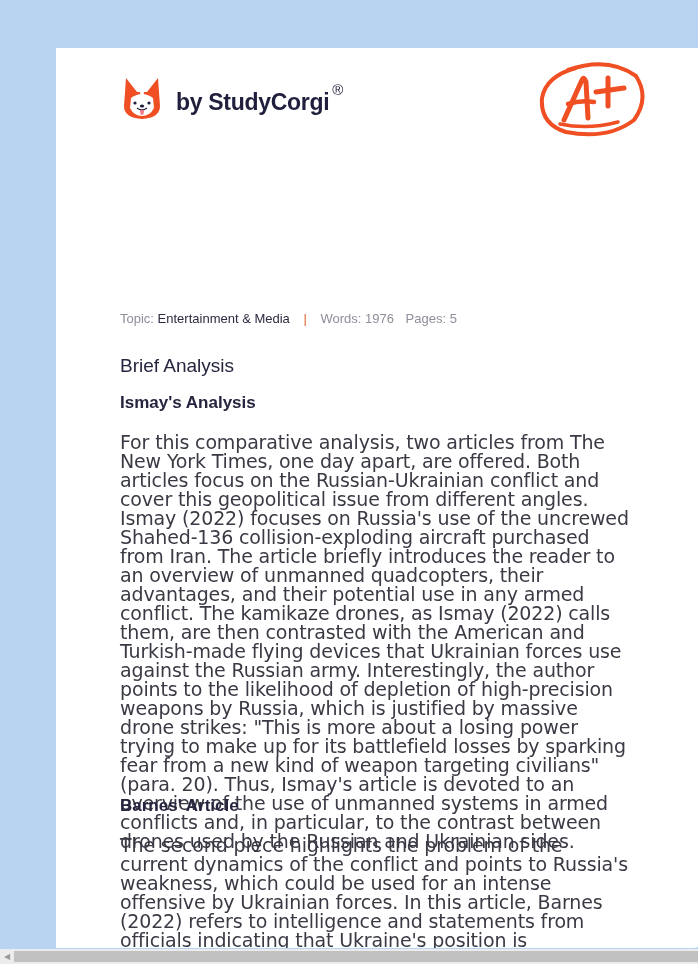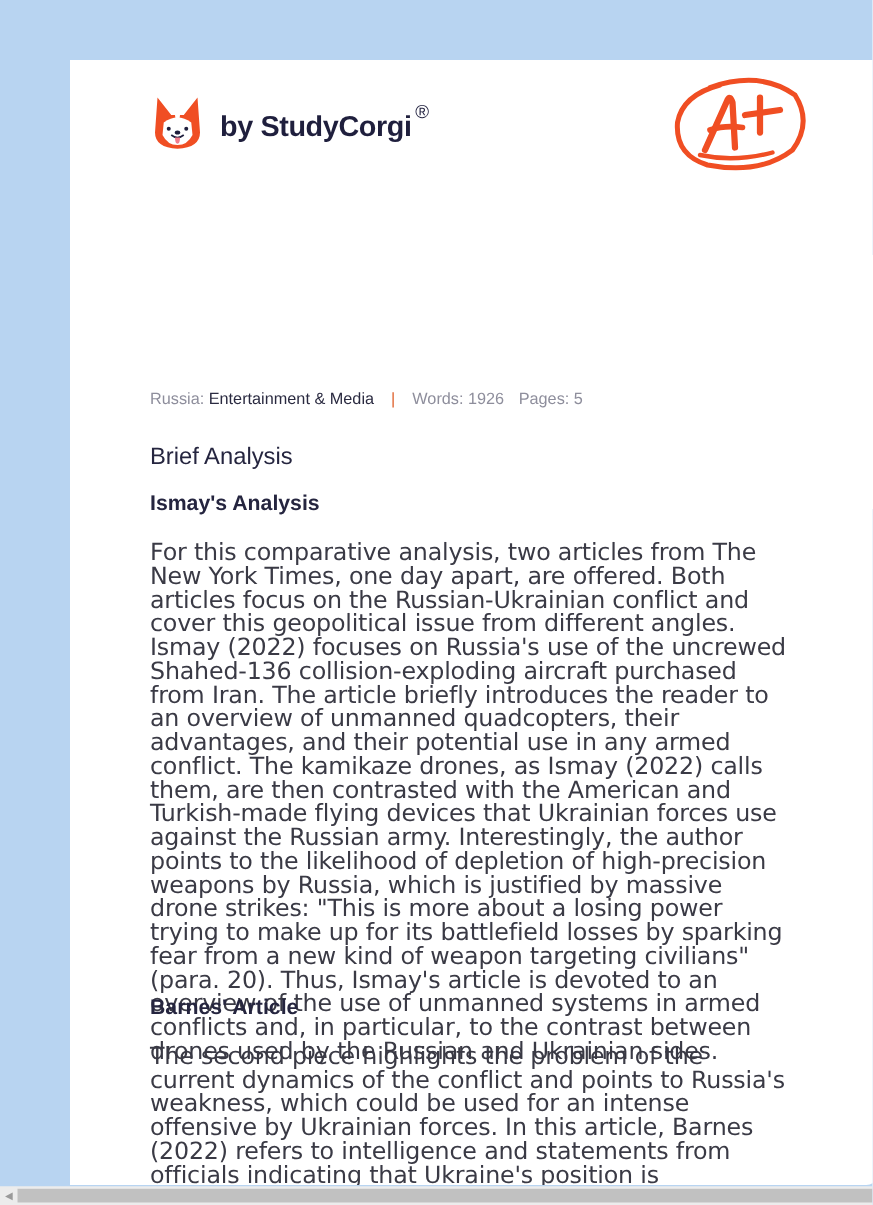--- a/index.html
+++ b/index.html
@@ -79,24 +79,24 @@
     <path d="M30 12 Q70 -2 98 18 Q112 40 96 62 Q70 82 28 74 Q2 66 4 40 Q8 18 38 10" stroke="#f04e23" stroke-width="4" fill="none" stroke-linecap="round"></path>
     <path d="M26 62 L44 22 Q46 18 48 24 L50 60" stroke="#f04e23" stroke-width="5" fill="none" stroke-linecap="round" stroke-linejoin="round"></path>
     <path d="M30 46 Q42 42 56 44" stroke="#f04e23" stroke-width="4.5" fill="none" stroke-linecap="round"></path>
     <path d="M70 20 L70 48" stroke="#f04e23" stroke-width="5" stroke-linecap="round"></path>
     <path d="M58 34 L86 30" stroke="#f04e23" stroke-width="5" stroke-linecap="round"></path>
     <path d="M22 66 Q50 72 80 64" stroke="#f04e23" stroke-width="3.5" fill="none" stroke-linecap="round"></path>
   </svg>
 
 
   <div class="meta">
-    <span>Russia:</span>
+    <span>Topic:</span>
     <span class="topic-val">Entertainment &amp; Media</span>
     <span class="sep">|</span>
-    <span>Words: 1926</span>
+    <span>Words: 1976</span>
     <span class="pages">Pages: 5</span>
   </div>
 
   <h2 class="h2">Brief Analysis</h2>
 
   <h3 class="h3" style="top:345px;">Ismay's Analysis</h3>
   <p class="para" style="top:385px;">For this comparative analysis, two articles from The New York Times, one day apart, are offered. Both articles focus on the Russian-Ukrainian conflict and cover this geopolitical issue from different angles. Ismay (2022) focuses on Russia's use of the uncrewed Shahed-136 collision-exploding aircraft purchased from Iran. The article briefly introduces the reader to an overview of unmanned quadcopters, their advantages, and their potential use in any armed conflict. The kamikaze drones, as Ismay (2022) calls them, are then contrasted with the American and Turkish-made flying devices that Ukrainian forces use against the Russian army. Interestingly, the author points to the likelihood of depletion of high-precision weapons by Russia, which is justified by massive drone strikes: "This is more about a losing power trying to make up for its battlefield losses by sparking fear from a new kind of weapon targeting civilians" (para. 20). Thus, Ismay's article is devoted to an overview of the use of unmanned systems in armed conflicts and, in particular, to the contrast between drones used by the Russian and Ukrainian sides.</p>
 
   <h3 class="h3" style="top:748px;">Barnes' Article</h3>
   <p class="para" style="top:788px;">The second piece highlights the problem of the current dynamics of the conflict and points to Russia's weakness, which could be used for an intense offensive by Ukrainian forces. In this article, Barnes (2022) refers to intelligence and statements from officials indicating that Ukraine's position is strengthening compared to the retreat of the Russian army. After prolonged</p>

